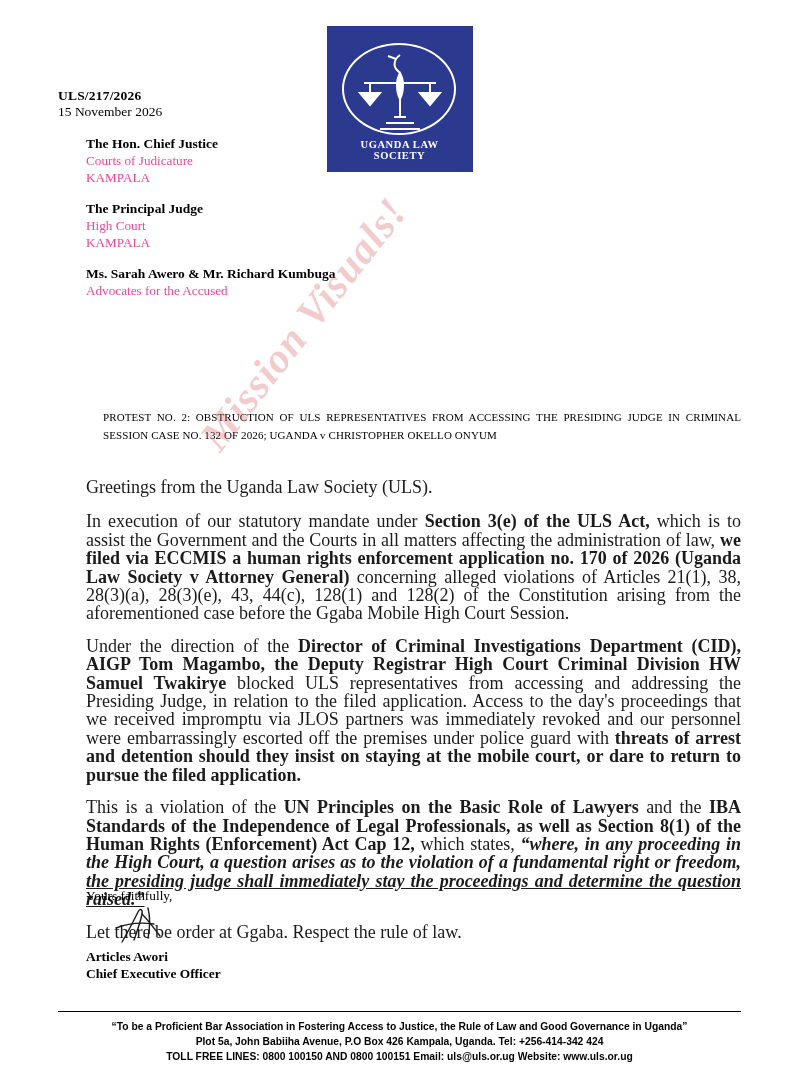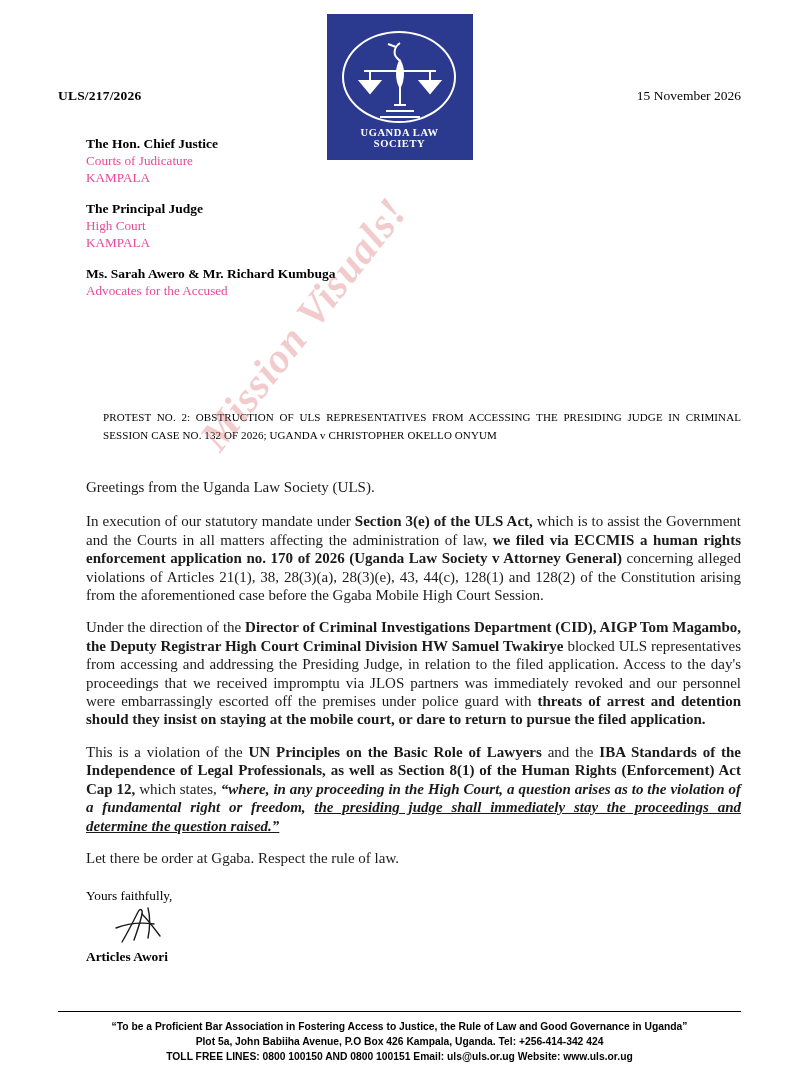--- a/index.html
+++ b/index.html
@@ -26,21 +26,21 @@
     padding: 0 58px;
     box-sizing: border-box;
     height: 100%;
   }
 
   
   .logo-wrap {
     position: absolute;
     left: 50%;
     transform: translateX(-50%);
-    top: 14px;
+    top: 26px;
     width: 146px;
     height: 146px;
     background: #2b3a8f;
     display: flex;
     align-items: center;
     justify-content: center;
   }
   .logo-inner {
     width: 128px;
     height: 128px;
@@ -72,20 +72,21 @@
 
   
   .ref-row {
     position: absolute;
     top: 88px;
     left: 58px;
     right: 58px;
     display: flex;
     justify-content: space-between;
     font-size: 13.5px;
+    flex-direction: column;
   }
   .ref-no { font-weight: bold; letter-spacing: .2px;}
   .ref-date { font-size: 13.5px; }
 
   
   .addressees {
     position: absolute;
     top: 135px;
     left: 86px;
     right: 48px;
@@ -116,21 +117,21 @@
   }
 
   
   .body {
     position: absolute;
     top: 478px;
     left: 86px;
     right: 58px;
   }
   .para {
-    font-size: 15px;
+    font-size: 18px;
     line-height: 18.4px;
     text-align: justify;
     margin-bottom: 14px;
     color: #1b1b1b;
   }
   .para.first-greet { margin-bottom: 16px; }
   .b { font-weight: bold; }
   .bi { font-weight: bold; font-style: italic; }
   .biu { font-weight: bold; font-style: italic; text-decoration: underline; }
 
@@ -265,20 +266,21 @@
       <div class="yours">Yours faithfully,</div>
       <svg class="sig-svg" width="70" height="42" viewBox="0 0 70 42">
         <g stroke="#1b1b1b" stroke-width="1.4" fill="none" stroke-linecap="round">
           <path d="M8 36 C14 26 20 14 24 6 C26 2 29 3 28 8 C26 18 22 28 20 34"></path>
           <path d="M2 22 C12 18 26 16 40 18"></path>
           <path d="M28 8 C34 14 40 22 46 30"></path>
           <path d="M34 2 C36 10 36 22 34 32"></path>
         </g>
       </svg>
       <div class="sig-name">Articles Awori</div>
+      <div class="sig-title">Chief Executive Officer</div>
     </div>
 
     <div class="footer">
       <div class="footer-rule"></div>
       <div class="footer-line">“To be a Proficient Bar Association in Fostering Access to Justice, the Rule of Law and Good Governance in Uganda”</div>
       <div class="footer-line">Plot 5a, John Babiiha Avenue, P.O Box 426 Kampala, Uganda. Tel: +256-414-342 424</div>
       <div class="footer-line">TOLL FREE LINES: 0800 100150 AND 0800 100151   Email: uls@uls.or.ug     Website: www.uls.or.ug</div>
     </div>
 
   </div>

